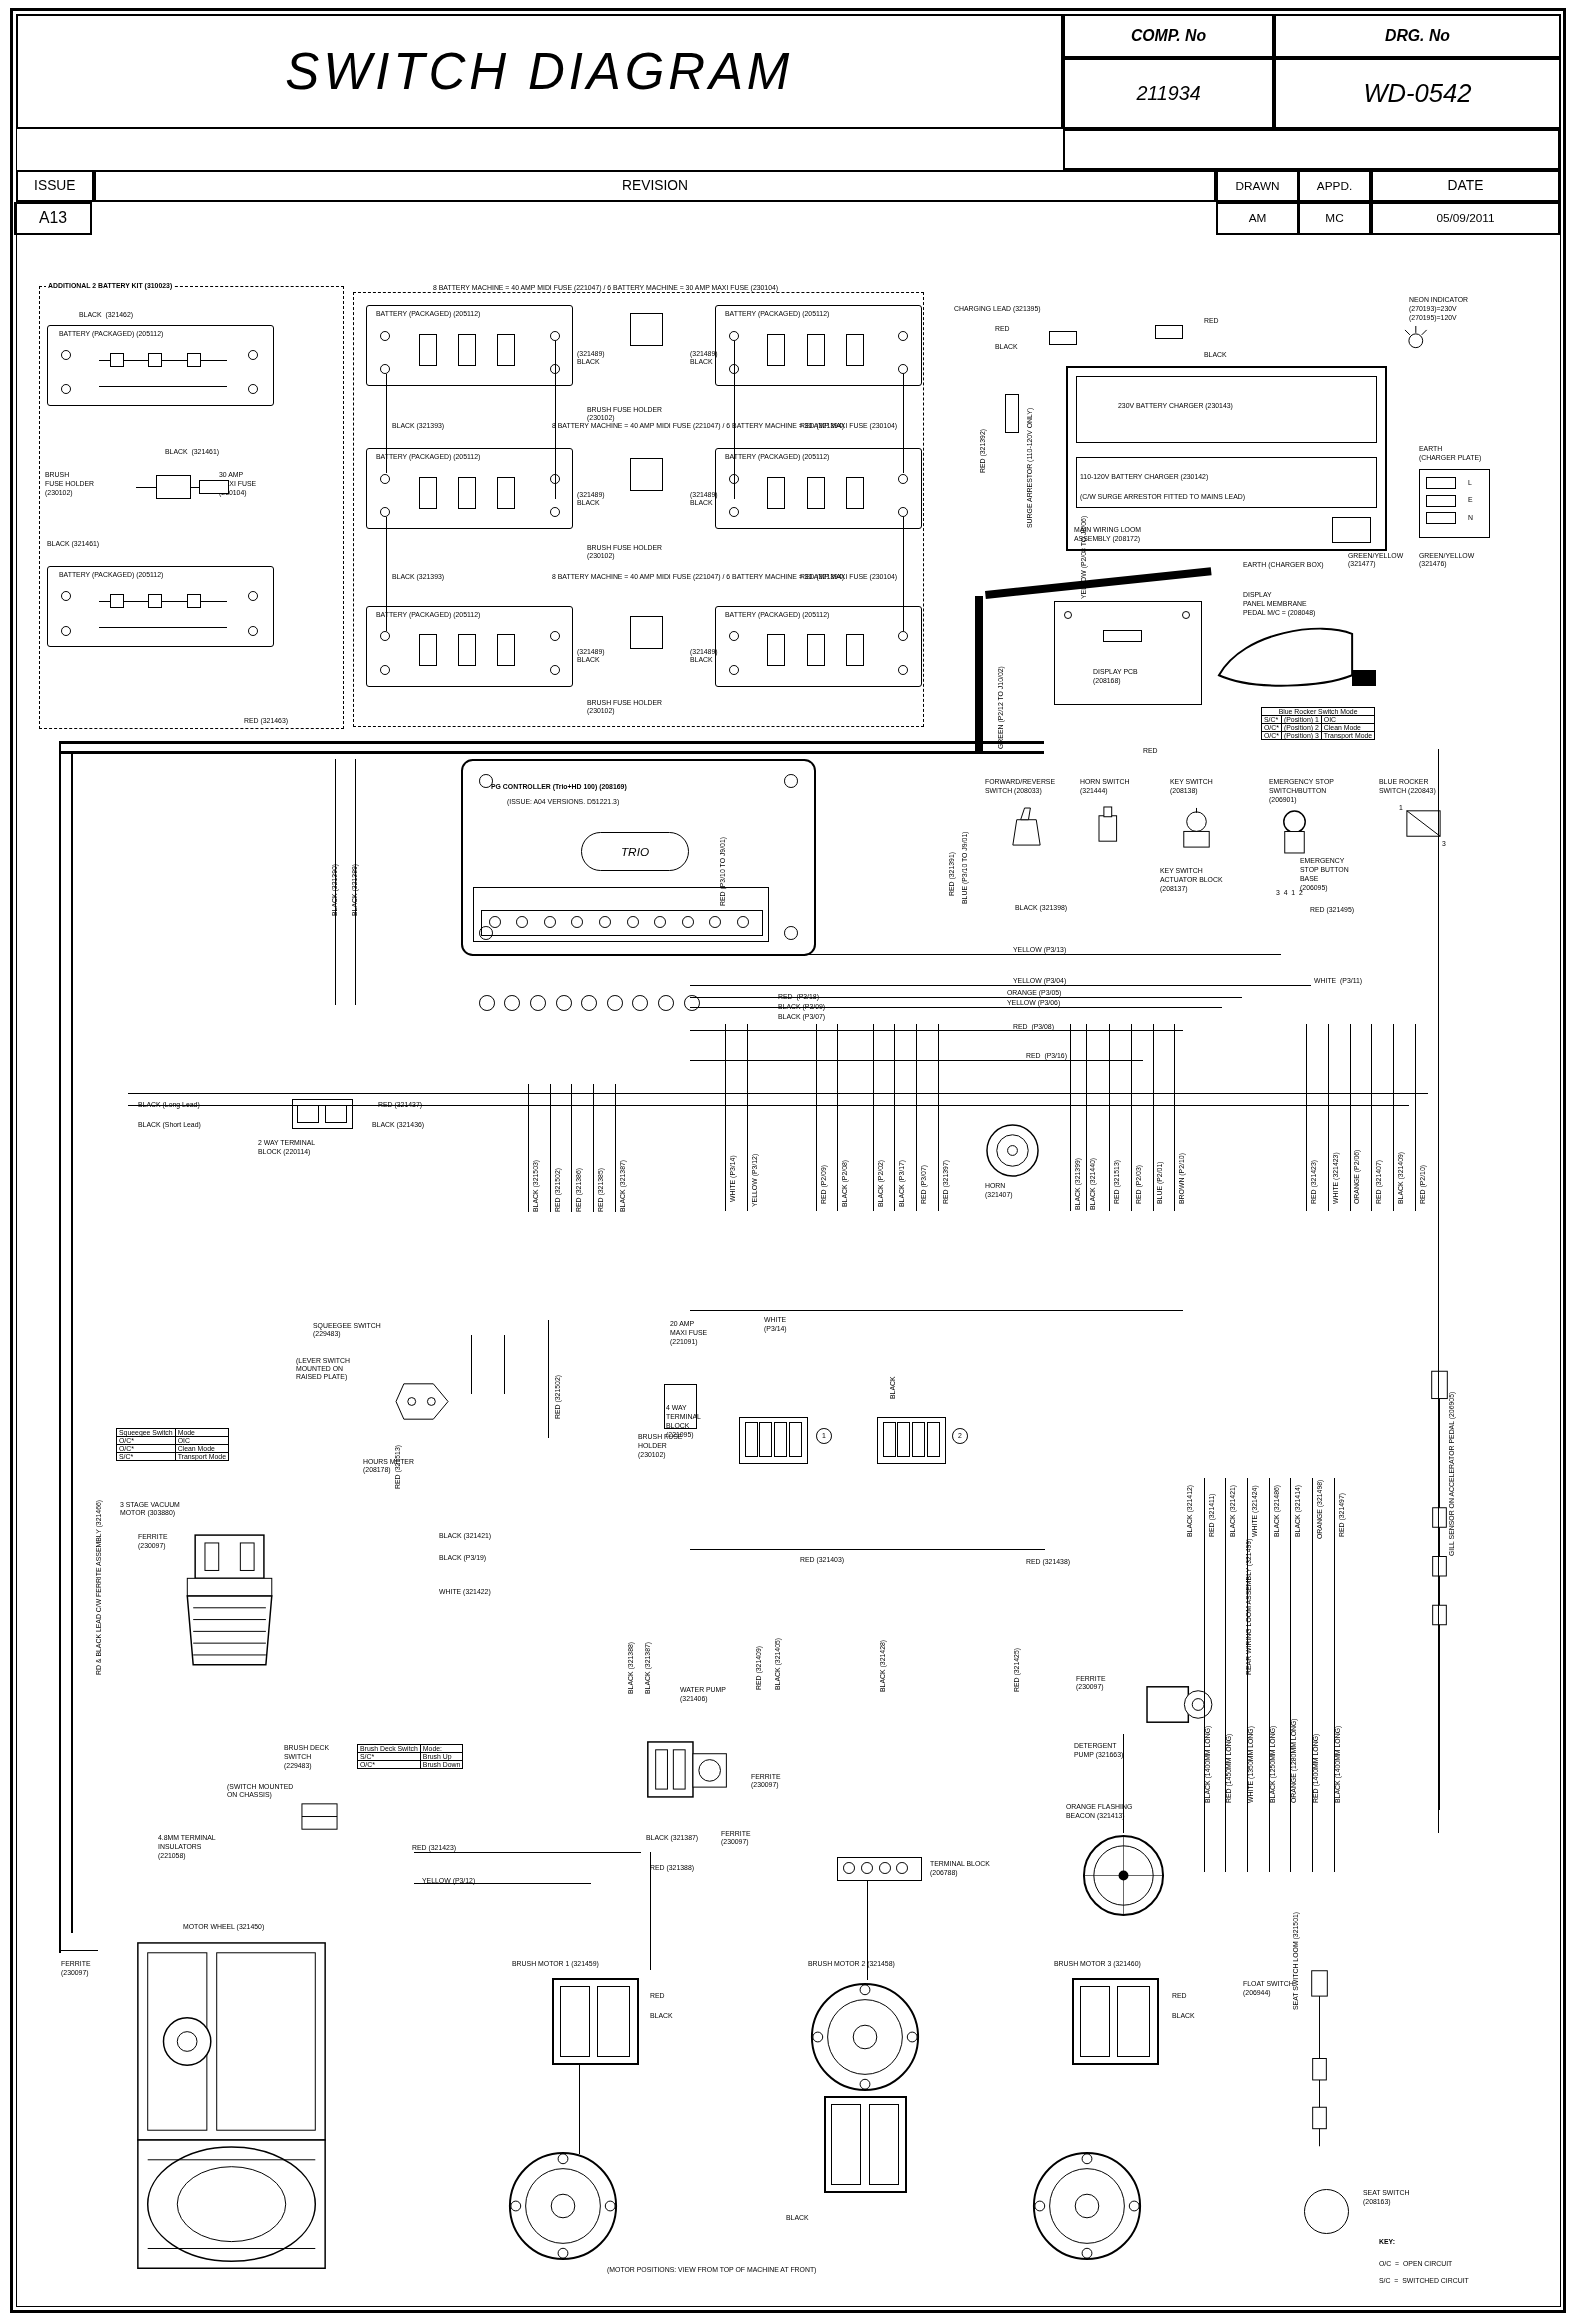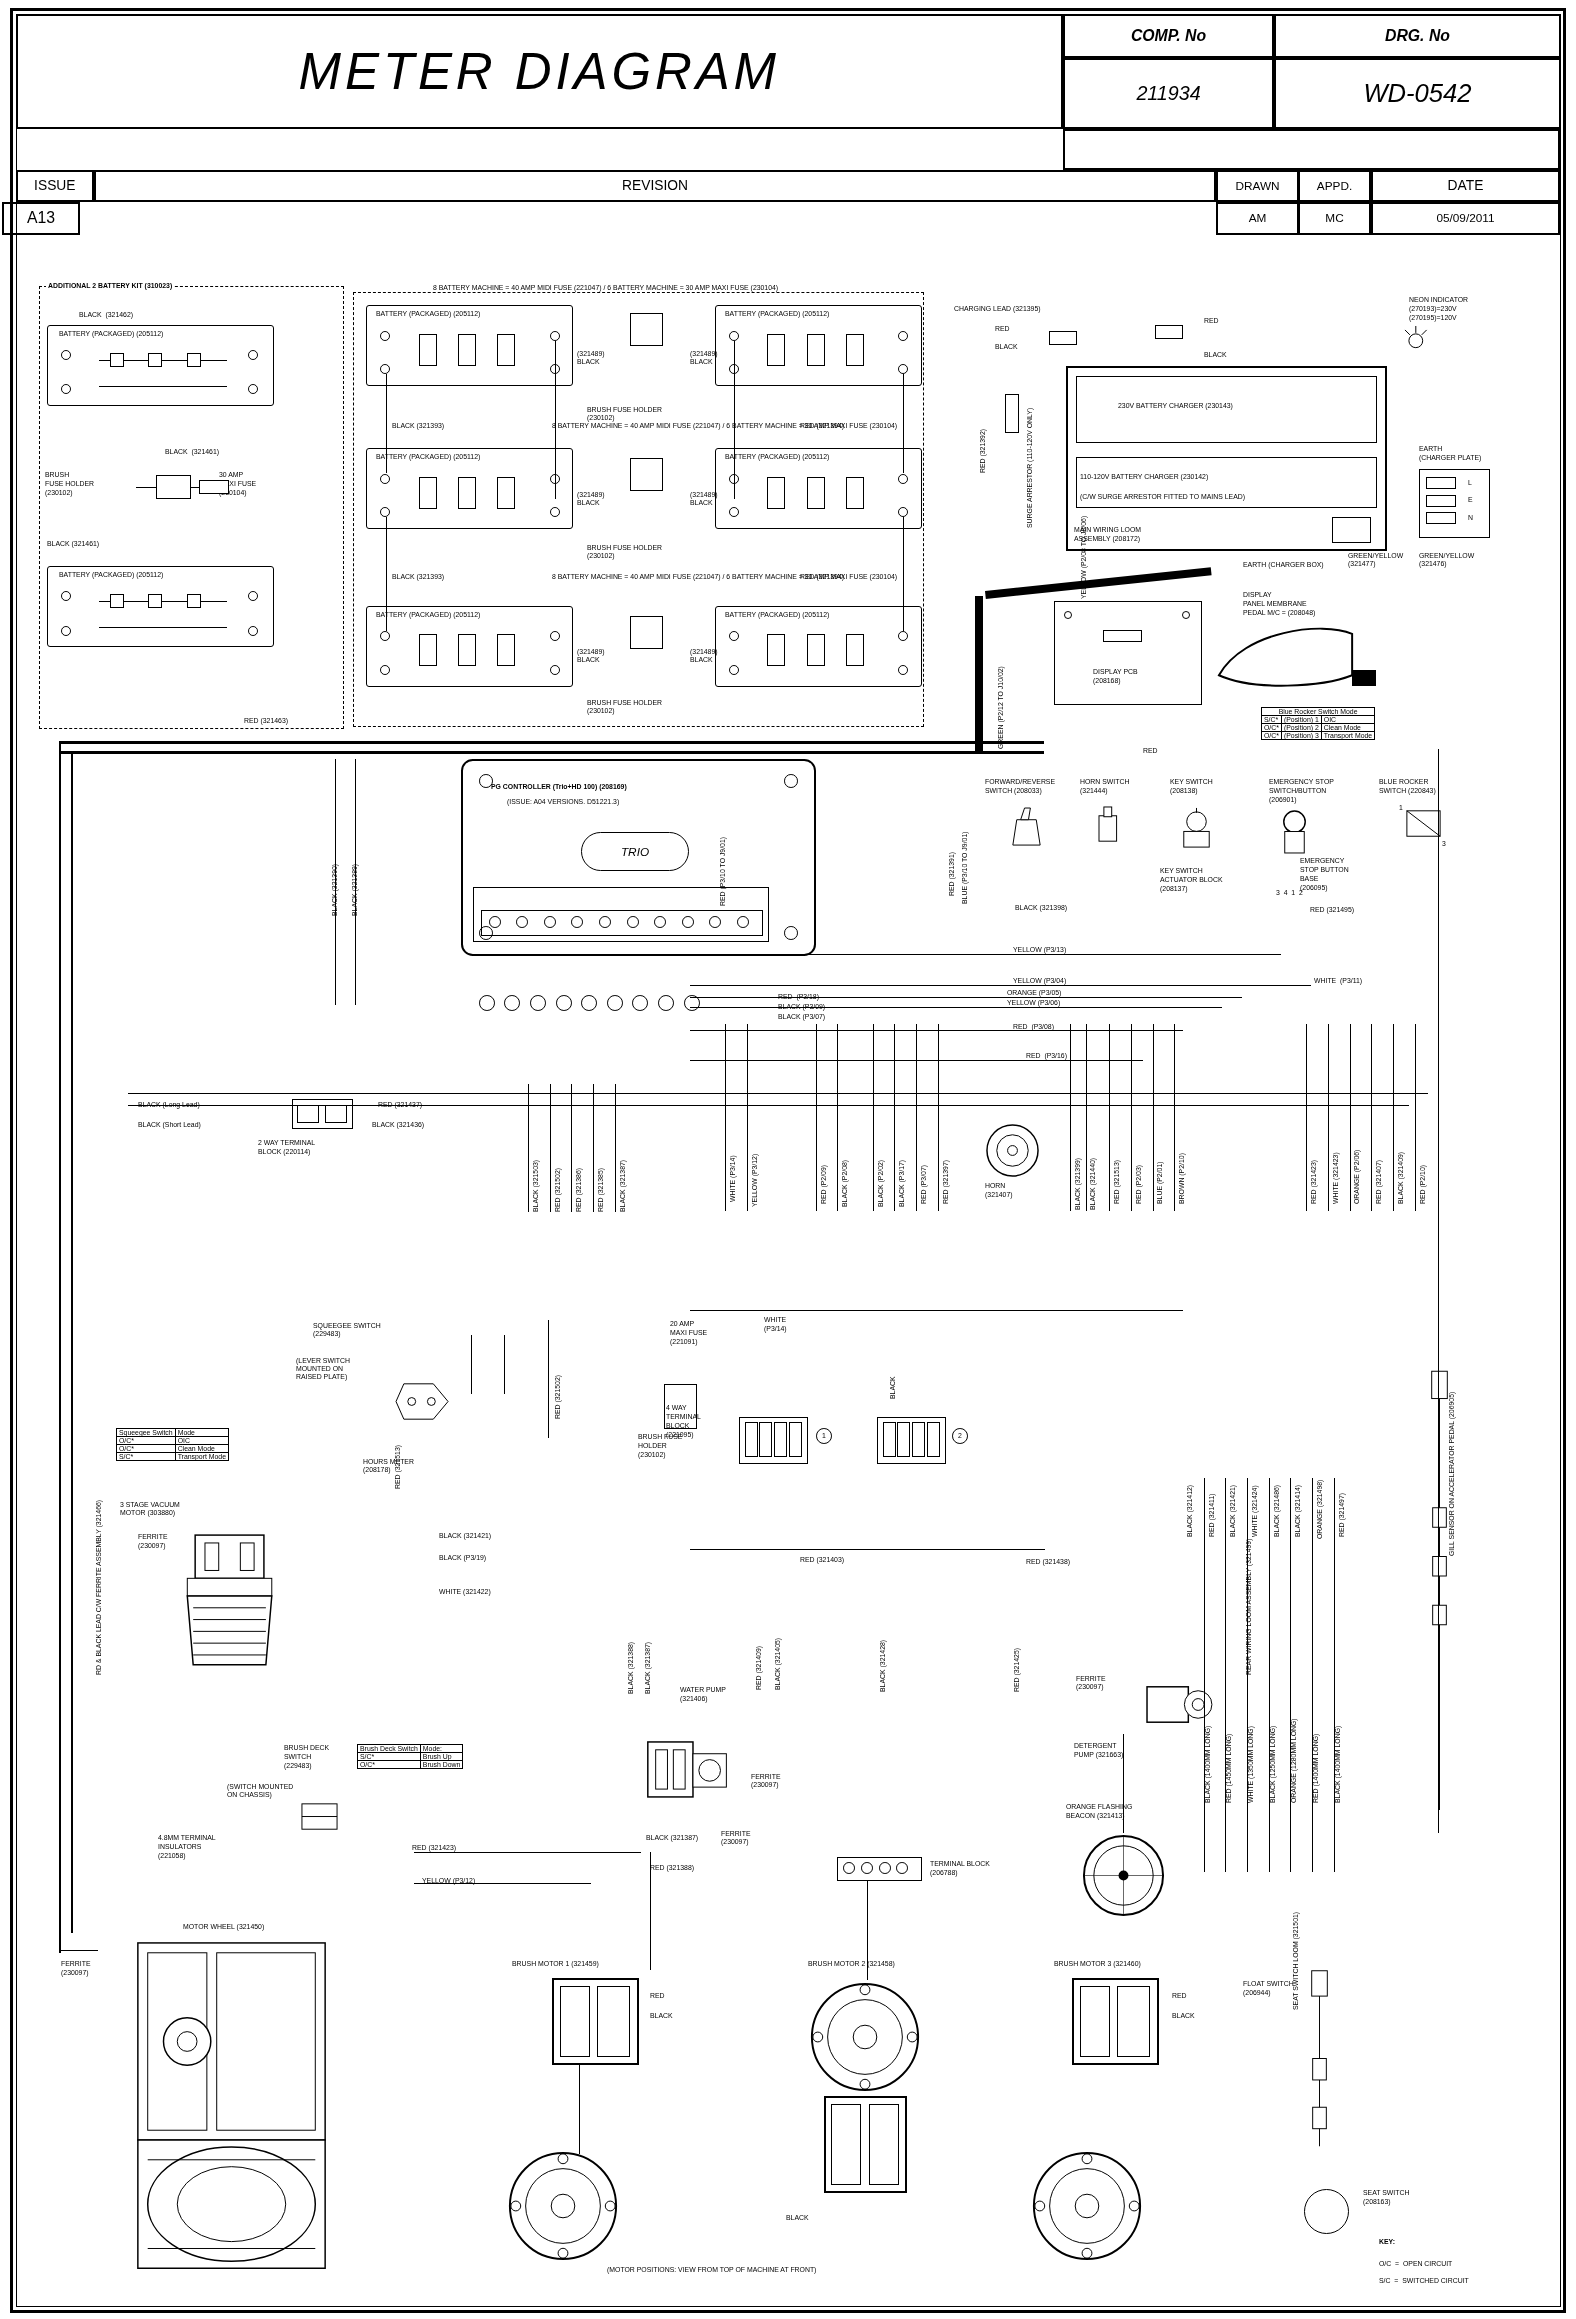--- a/index.html
+++ b/index.html
@@ -40,37 +40,37 @@
 </style>
 </head>
 <body>
 
 <div id="sheet">
 
   <div class="bx b3" style="left:9.9px;top:7.9px;width:1556px;height:2305px;"></div>
   <div class="bx b1" style="left:15.8px;top:13.8px;width:1545px;height:2293px;"></div>
 
   <div class="bx b2" style="left:15.8px;top:13.8px;width:1545px;height:115px;"></div>
-  <div class="bx b2 ctr t52 ital" style="left:15.8px;top:13.8px;width:1047px;height:115px;letter-spacing:3.9px;">METER   DIAGRAM</div>
+  <div class="bx b2 ctr t52 ital" style="left:15.8px;top:13.8px;width:1047px;height:115px;letter-spacing:3.9px;">SWITCH   DIAGRAM</div>
 
   <div class="bx b2 ctr t16 bold ital" style="left:1063px;top:13.8px;width:211px;height:44px;">COMP. No</div>
   <div class="bx b2 ctr t20 ital" style="left:1063px;top:58px;width:211px;height:71px;">211934</div>
 
   <div class="bx b2 ctr t16 bold ital" style="left:1274px;top:13.8px;width:287px;height:44px;">DRG. No</div>
   <div class="bx b2 ctr t26 ital" style="left:1274px;top:58px;width:287px;height:71px;">WD-0542</div>
 
   <div class="bx b2" style="left:1063px;top:129px;width:497px;height:41px;"></div>
 
   <div class="bx b2 ctr t14" style="left:15.8px;top:170px;width:78px;height:31.5px;">ISSUE</div>
   <div class="bx b2 ctr t14" style="left:94px;top:170px;width:1122px;height:31.5px;">REVISION</div>
   <div class="bx b2 ctr t12" style="left:1216px;top:170px;width:83px;height:31.5px;">DRAWN</div>
   <div class="bx b2 ctr t12" style="left:1298px;top:170px;width:73px;height:31.5px;">APPD.</div>
   <div class="bx b2 ctr t14" style="left:1371px;top:170px;width:189px;height:31.5px;">DATE</div>
 
-  <div class="bx b2 ctr t16" style="left:2px;top:202px;width:78px;height:32.5px;">A13</div>
+  <div class="bx b2 ctr t16" style="left:14px;top:202px;width:78px;height:32.5px;">A13</div>
   <div class="bx b2 ctr t12" style="left:1216px;top:202px;width:83px;height:32.5px;">AM</div>
   <div class="bx b2 ctr t12" style="left:1298px;top:202px;width:73px;height:32.5px;">MC</div>
   <div class="bx b2 ctr t12" style="left:1371px;top:202px;width:189px;height:32.5px;">05/09/2011</div>
 
   <div class="dash" style="left:39px;top:286px;width:305px;height:443px;"></div>
   <div class="lbl t7 bold" style="left:46px;top:282px;background:#fff;padding:0 2px;">ADDITIONAL 2 BATTERY KIT (310023)</div>
 
   <div class="dash" style="left:353px;top:292px;width:571px;height:435px;"></div>
 
   <div class="lbl t6" style="left:433px;top:284px;">8 BATTERY MACHINE = 40 AMP MIDI FUSE (221047) / 6 BATTERY MACHINE = 30 AMP MAXI FUSE (230104)</div>

